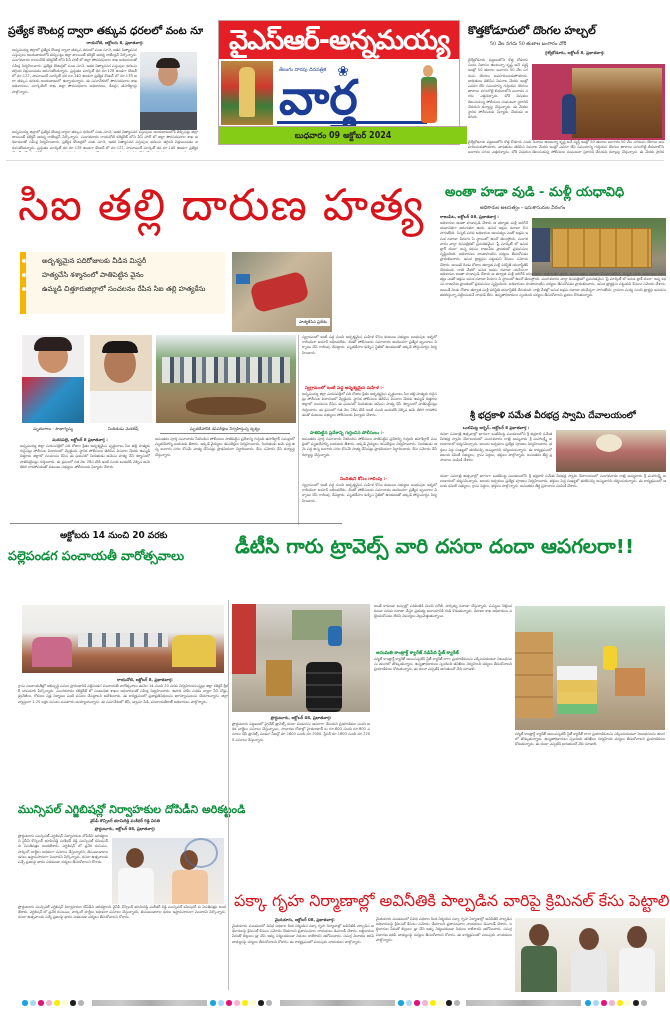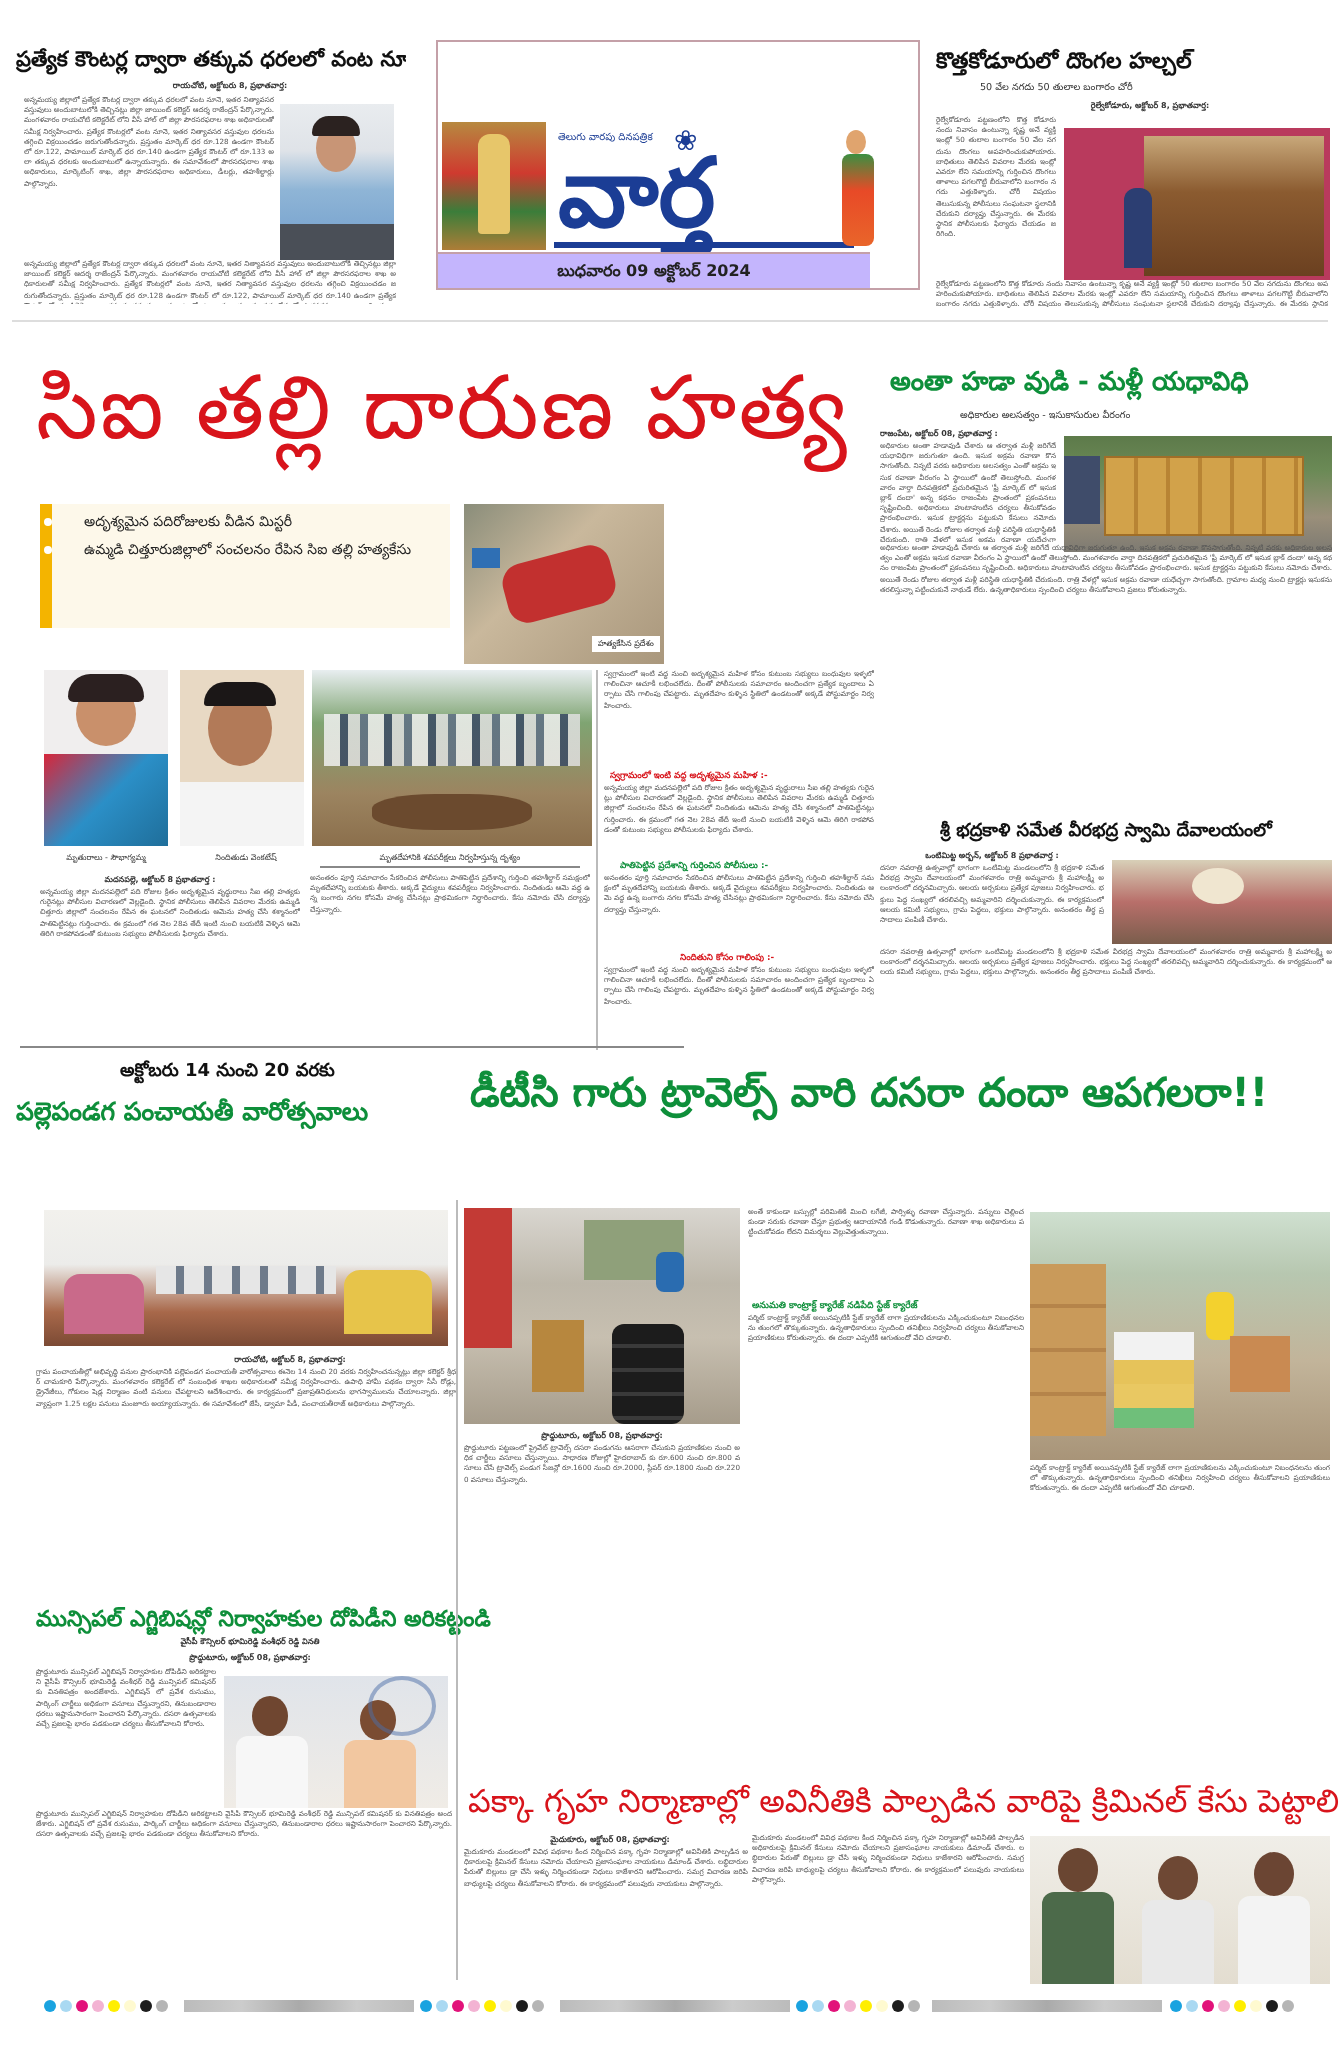--- a/index.html
+++ b/index.html
@@ -30,50 +30,52 @@
 <div class="abs byline" style="left:30px;top:40px;width:170px;">రాయచోటి, అక్టోబరు 8, ప్రభాతవార్త:</div>
 <div class="abs txt" style="left:12px;top:48px;width:125px;height:82px;">అన్నమయ్య జిల్లాలో ప్రత్యేక కౌంటర్ల ద్వారా తక్కువ ధరలలో వంట నూనె, ఇతర నిత్యావసర వస్తువులు అందుబాటులోకి తెచ్చినట్లు జిల్లా జాయింట్ కలెక్టర్ ఆదర్శ రాజేంద్రన్ పేర్కొన్నారు. మంగళవారం రాయచోటి కలెక్టరేట్ లోని వీసీ హాల్ లో జిల్లా పౌరసరఫరాల శాఖ అధికారులతో సమీక్ష నిర్వహించారు. ప్రత్యేక కౌంటర్లలో వంట నూనె, ఇతర నిత్యావసర వస్తువుల ధరలను తగ్గించి విక్రయించడం జరుగుతోందన్నారు. ప్రస్తుతం మార్కెట్ ధర రూ.128 ఉండగా కౌంటర్ లో రూ.122, పామాయిల్ మార్కెట్ ధర రూ.140 ఉండగా ప్రత్యేక కౌంటర్ లో రూ.133 అలా తక్కువ ధరలకు అందుబాటులో ఉన్నాయన్నారు. ఈ సమావేశంలో పౌరసరఫరాల శాఖ అధికారులు, మార్కెటింగ్ శాఖ, జిల్లా పౌరసరఫరాల అధికారులు, డీలర్లు, తహశీల్దార్లు పాల్గొన్నారు.</div>
 <div class="photo" style="left:140px;top:52px;width:57px;height:78px;background:linear-gradient(180deg,#e9ecef 0%,#dfe3e8 30%,#8fb5d6 55%,#6f9ccc 100%);">
   <div style="position:absolute;left:18px;top:10px;width:20px;height:24px;border-radius:50%;background:#c89576;"></div>
   <div style="position:absolute;left:16px;top:6px;width:24px;height:10px;border-radius:10px 10px 2px 2px;background:#2b2220;"></div>
   <div style="position:absolute;left:0;top:60px;width:57px;height:18px;background:#4a4f57;"></div>
 </div>
 <div class="abs txt" style="left:12px;top:130px;width:186px;height:22px;">అన్నమయ్య జిల్లాలో ప్రత్యేక కౌంటర్ల ద్వారా తక్కువ ధరలలో వంట నూనె, ఇతర నిత్యావసర వస్తువులు అందుబాటులోకి తెచ్చినట్లు జిల్లా జాయింట్ కలెక్టర్ ఆదర్శ రాజేంద్రన్ పేర్కొన్నారు. మంగళవారం రాయచోటి కలెక్టరేట్ లోని వీసీ హాల్ లో జిల్లా పౌరసరఫరాల శాఖ అధికారులతో సమీక్ష నిర్వహించారు. ప్రత్యేక కౌంటర్లలో వంట నూనె, ఇతర నిత్యావసర వస్తువుల ధరలను తగ్గించి విక్రయించడం జరుగుతోందన్నారు. ప్రస్తుతం మార్కెట్ ధర రూ.128 ఉండగా కౌంటర్ లో రూ.122, పామాయిల్ మార్కెట్ ధర రూ.140 ఉండగా ప్రత్యేక కౌంటర్ లో రూ.133 అలా తక్కువ ధరలకు అందుబాటులో ఉన్నాయన్నారు. ఈ సమావేశంలో పౌరసరఫరాల శాఖ అధికారులు, మార్కెటింగ్ శాఖ, జిల్లా పౌరసరఫరాల అధికారులు, డీలర్లు, తహశీల్దార్లు పాల్గొన్నారు.</div>
 
 <div class="abs" style="left:218px;top:20px;width:242px;height:125px;border:1px solid #c4a0a8;background:#fff;">
+  <div style="height:38px;background:#e31e24;color:#fff;font-size:27px;font-weight:bold;line-height:38px;text-align:center;white-space:nowrap;overflow:hidden;letter-spacing:-1px;">వైఎస్ఆర్-అన్నమయ్య</div>
   <div style="position:absolute;left:2px;top:40px;width:52px;height:64px;background:linear-gradient(180deg,#b78940,#cf3a2f 40%,#3b7d3a 70%,#ad7d37);">
     <div style="position:absolute;left:18px;top:6px;width:16px;height:50px;background:#e7c66a;border-radius:6px 6px 2px 2px;"></div>
   </div>
   <div style="position:absolute;left:60px;top:45px;font-size:5px;color:#1b3d95;white-space:nowrap;">తెలుగు వారపు దినపత్రిక</div>
   <div style="position:absolute;left:118px;top:42px;font-size:14px;color:#1b3d95;">❀</div>
   <div style="position:absolute;left:60px;top:52px;font-size:48px;line-height:48px;font-weight:bold;color:#1b3d95;white-space:nowrap;">వార్త</div>
   <div style="position:absolute;left:58px;top:100px;width:150px;height:3px;background:#1b3d95;"></div>
   <div style="position:absolute;left:190px;top:44px;width:44px;height:58px;">
     <div style="position:absolute;left:14px;top:0;width:10px;height:12px;background:#e0a46e;border-radius:50%;"></div>
     <div style="position:absolute;left:12px;top:12px;width:16px;height:46px;background:linear-gradient(180deg,#3b8f41,#e84a27 40%,#e9652a);border-radius:4px;"></div>
   </div>
-  <div style="position:absolute;left:0;bottom:0;width:216px;height:18px;background:#c4b5fd;border-top:1px solid #c4a0a8;text-align:center;font-size:8px;line-height:18px;font-weight:bold;color:#222;">బుధవారం 09 అక్టోబర్ 2024</div>
+  <div style="position:absolute;left:0;bottom:0;width:248px;height:18px;background:#84cc16;border-top:1px solid #c4a0a8;text-align:center;font-size:8px;line-height:18px;font-weight:bold;color:#222;">బుధవారం 09 అక్టోబర్ 2024</div>
 </div>
 
 <div class="abs h-black" style="left:468px;top:24px;font-size:11px;width:198px;overflow:hidden;">కొత్తకోడూరులో దొంగల హల్చల్</div>
 <div class="abs" style="left:490px;top:41px;font-size:4.8px;color:#333;white-space:nowrap;">50 వేల నగదు 50 తులాల బంగారం చోరీ</div>
 <div class="abs byline" style="left:530px;top:50px;width:90px;">రైల్వేకోడూరు, అక్టోబర్ 8, ప్రభాతవార్త:</div>
 <div class="abs txt" style="left:468px;top:58px;width:60px;height:82px;">రైల్వేకోడూరు పట్టణంలోని కొత్త కోడూరు నందు నివాసం ఉంటున్నా కృష్ణ అనే వ్యక్తి ఇంట్లో 50 తులాల బంగారం 50 వేల నగదును దొంగలు అపహరించుకుపోయారు. బాధితులు తెలిపిన వివరాల మేరకు ఇంట్లో ఎవరూ లేని సమయాన్ని గుర్తించిన దొంగలు తాళాలు పగలగొట్టి బీరువాలోని బంగారం నగదు ఎత్తుకెళ్ళారు. చోరీ విషయం తెలుసుకున్న పోలీసులు సంఘటనా స్థలానికి చేరుకుని దర్యాప్తు చేస్తున్నారు. ఈ మేరకు స్థానిక పోలీసులకు ఫిర్యాదు చేయడం జరిగింది.</div>
 <div class="photo" style="left:532px;top:64px;width:133px;height:76px;background:#b93a5d;">
   <div style="position:absolute;left:40px;top:4px;width:90px;height:70px;background:linear-gradient(180deg,#c8a87a,#8b5b30 40%,#6b4020);"></div>
   <div style="position:absolute;left:30px;top:30px;width:14px;height:40px;background:#2c3e72;border-radius:6px 6px 0 0;"></div>
 </div>
 <div class="abs txt" style="left:468px;top:140px;width:196px;height:14px;">రైల్వేకోడూరు పట్టణంలోని కొత్త కోడూరు నందు నివాసం ఉంటున్నా కృష్ణ అనే వ్యక్తి ఇంట్లో 50 తులాల బంగారం 50 వేల నగదును దొంగలు అపహరించుకుపోయారు. బాధితులు తెలిపిన వివరాల మేరకు ఇంట్లో ఎవరూ లేని సమయాన్ని గుర్తించిన దొంగలు తాళాలు పగలగొట్టి బీరువాలోని బంగారం నగదు ఎత్తుకెళ్ళారు. చోరీ విషయం తెలుసుకున్న పోలీసులు సంఘటనా స్థలానికి చేరుకుని దర్యాప్తు చేస్తున్నారు. ఈ మేరకు స్థానిక పోలీసులకు ఫిర్యాదు చేయడం జరిగింది.</div>
 
 <div class="rule" style="left:6px;top:160px;width:658px;background:#ddd;"></div>
 
 <div class="abs h-red" style="left:18px;top:180px;font-size:44px;line-height:50px;letter-spacing:1px;">సిఐ తల్లి దారుణ హత్య</div>
 
 <div class="bullet-box" style="left:20px;top:252px;width:205px;height:62px;padding-top:2px;">
   <div class="bullet">అదృశ్యమైన పదిరోజులకు వీడిన మిస్టరీ</div>
+  <div class="bullet">హత్యచేసి శశ్మానంలో పాతిపెట్టిన వైనం</div>
   <div class="bullet">ఉమ్మడి చిత్తూరుజిల్లాలో సంచలనం రేపిన సిఐ తల్లి హత్యకేసు</div>
 </div>
 
 <div class="photo" style="left:232px;top:252px;width:100px;height:80px;background:linear-gradient(135deg,#8a8d7a,#c9b89c 40%,#a9977c);">
   <div style="position:absolute;left:20px;top:25px;width:55px;height:30px;background:#c2302f;border-radius:10px;transform:rotate(-15deg);"></div>
   <div style="position:absolute;left:4px;top:22px;width:14px;height:10px;background:#2f6fb4;"></div>
   <div style="position:absolute;right:2px;bottom:6px;width:34px;background:#fff;font-size:4px;line-height:6px;text-align:center;color:#222;padding:1px;">హత్యకేసిన ప్రదేశం</div>
 </div>
 
 <div class="photo" style="left:22px;top:335px;width:62px;height:88px;background:#f0eeee;">

